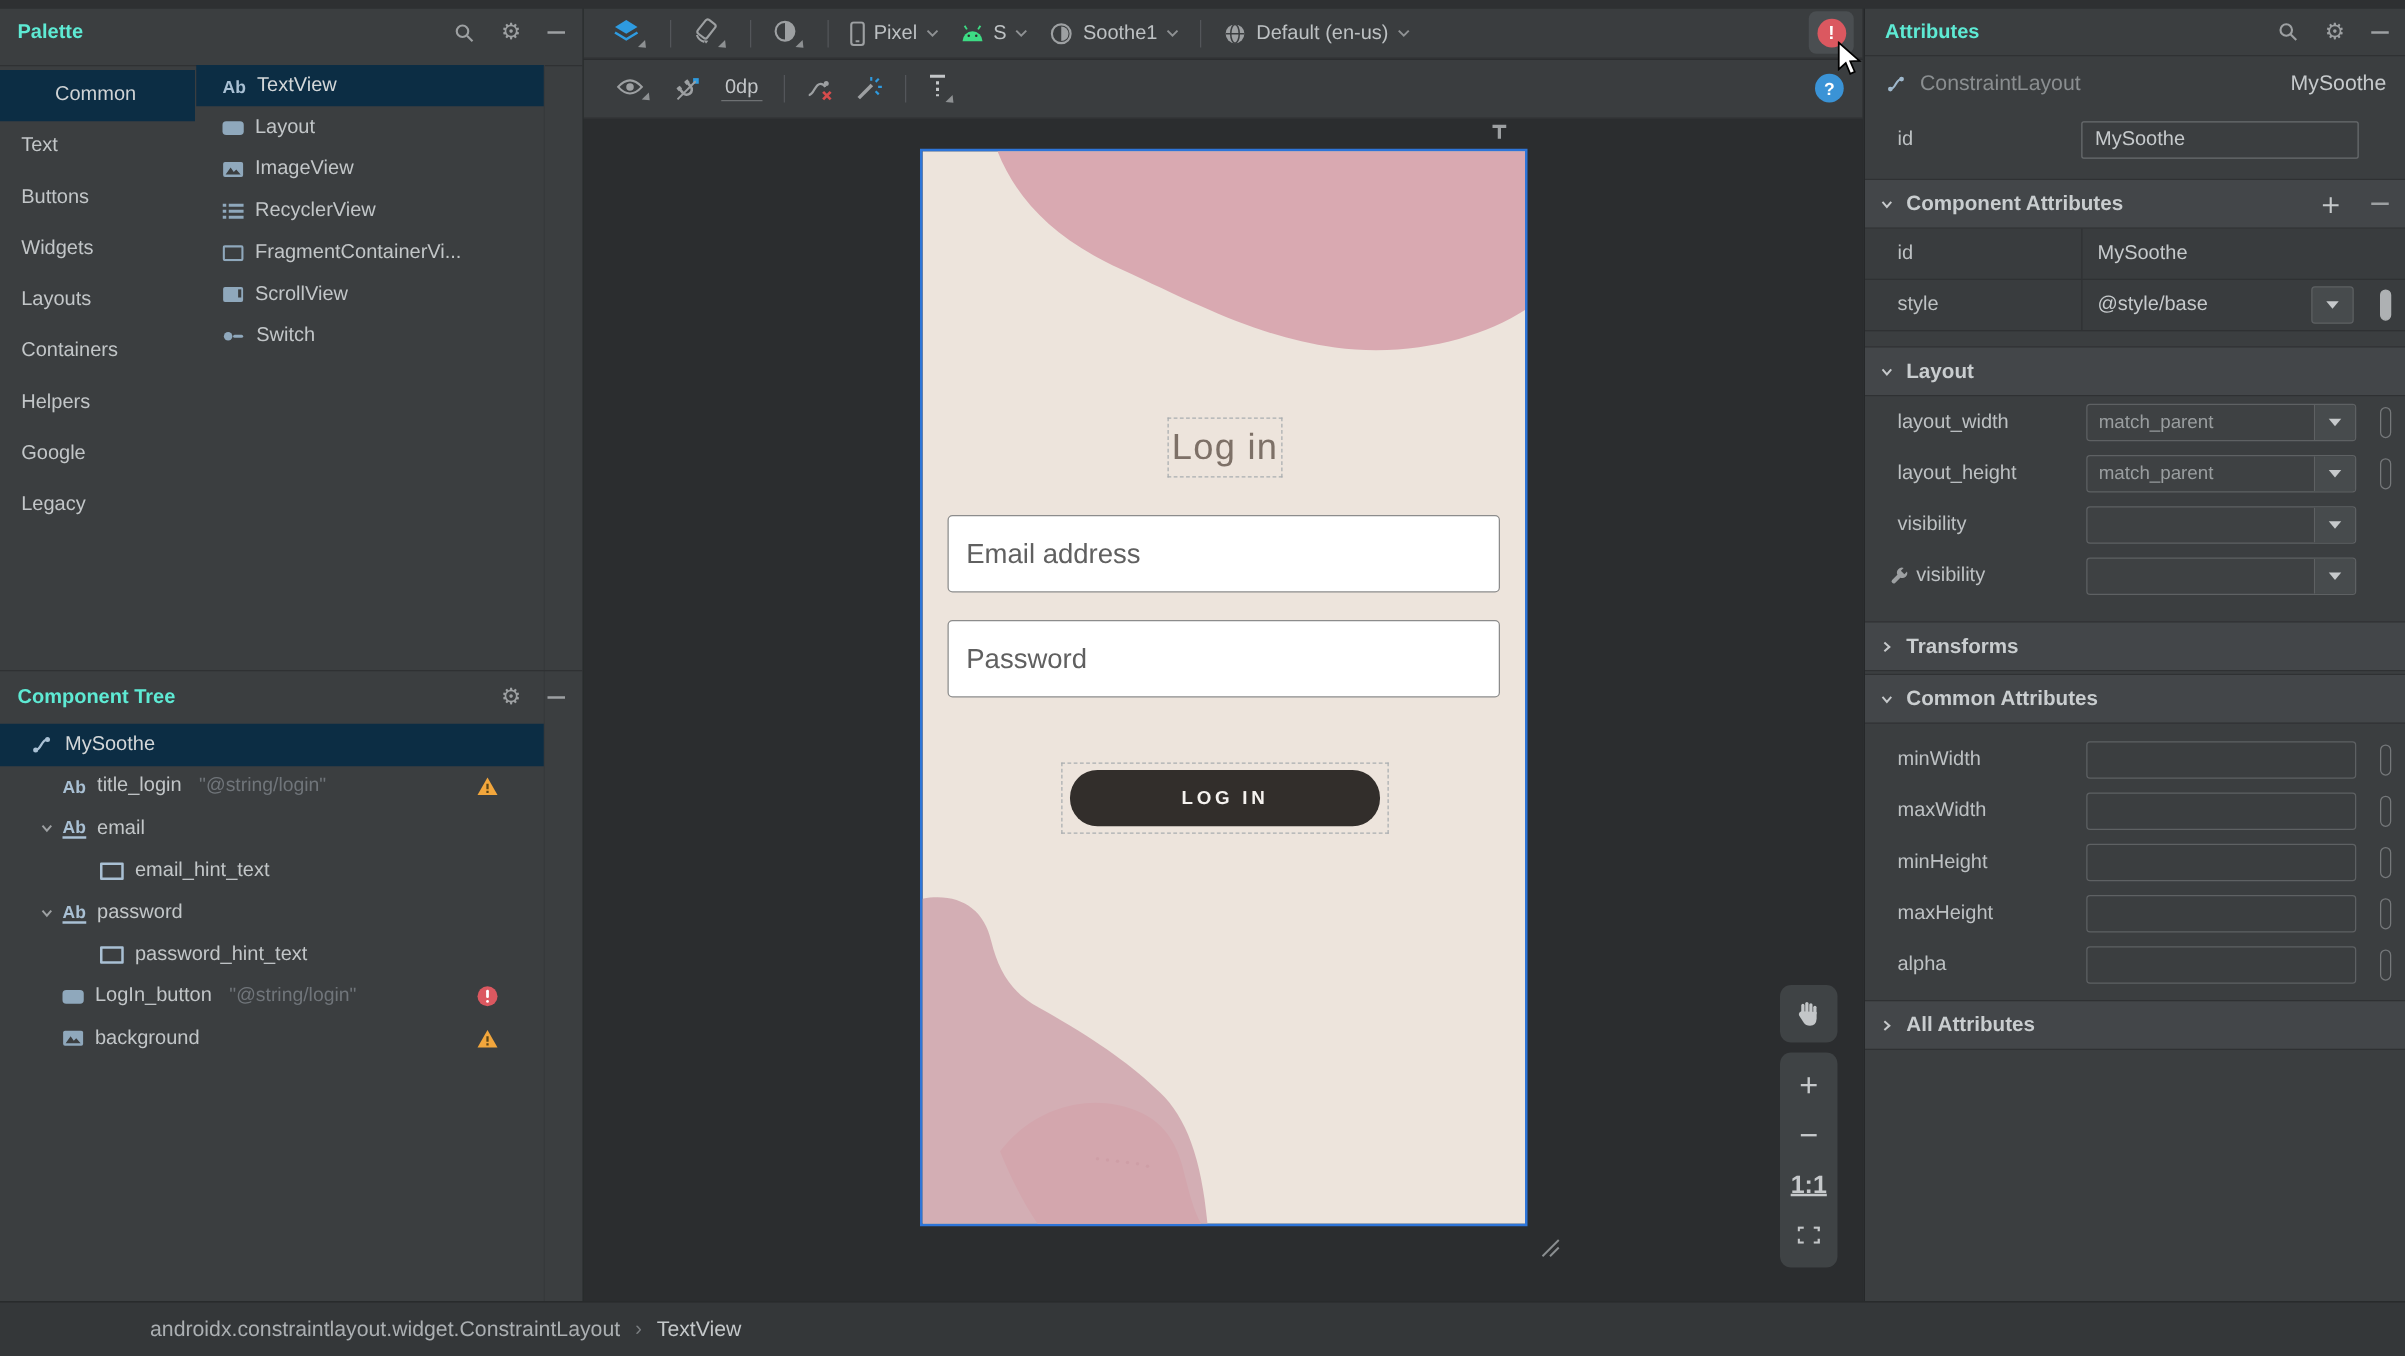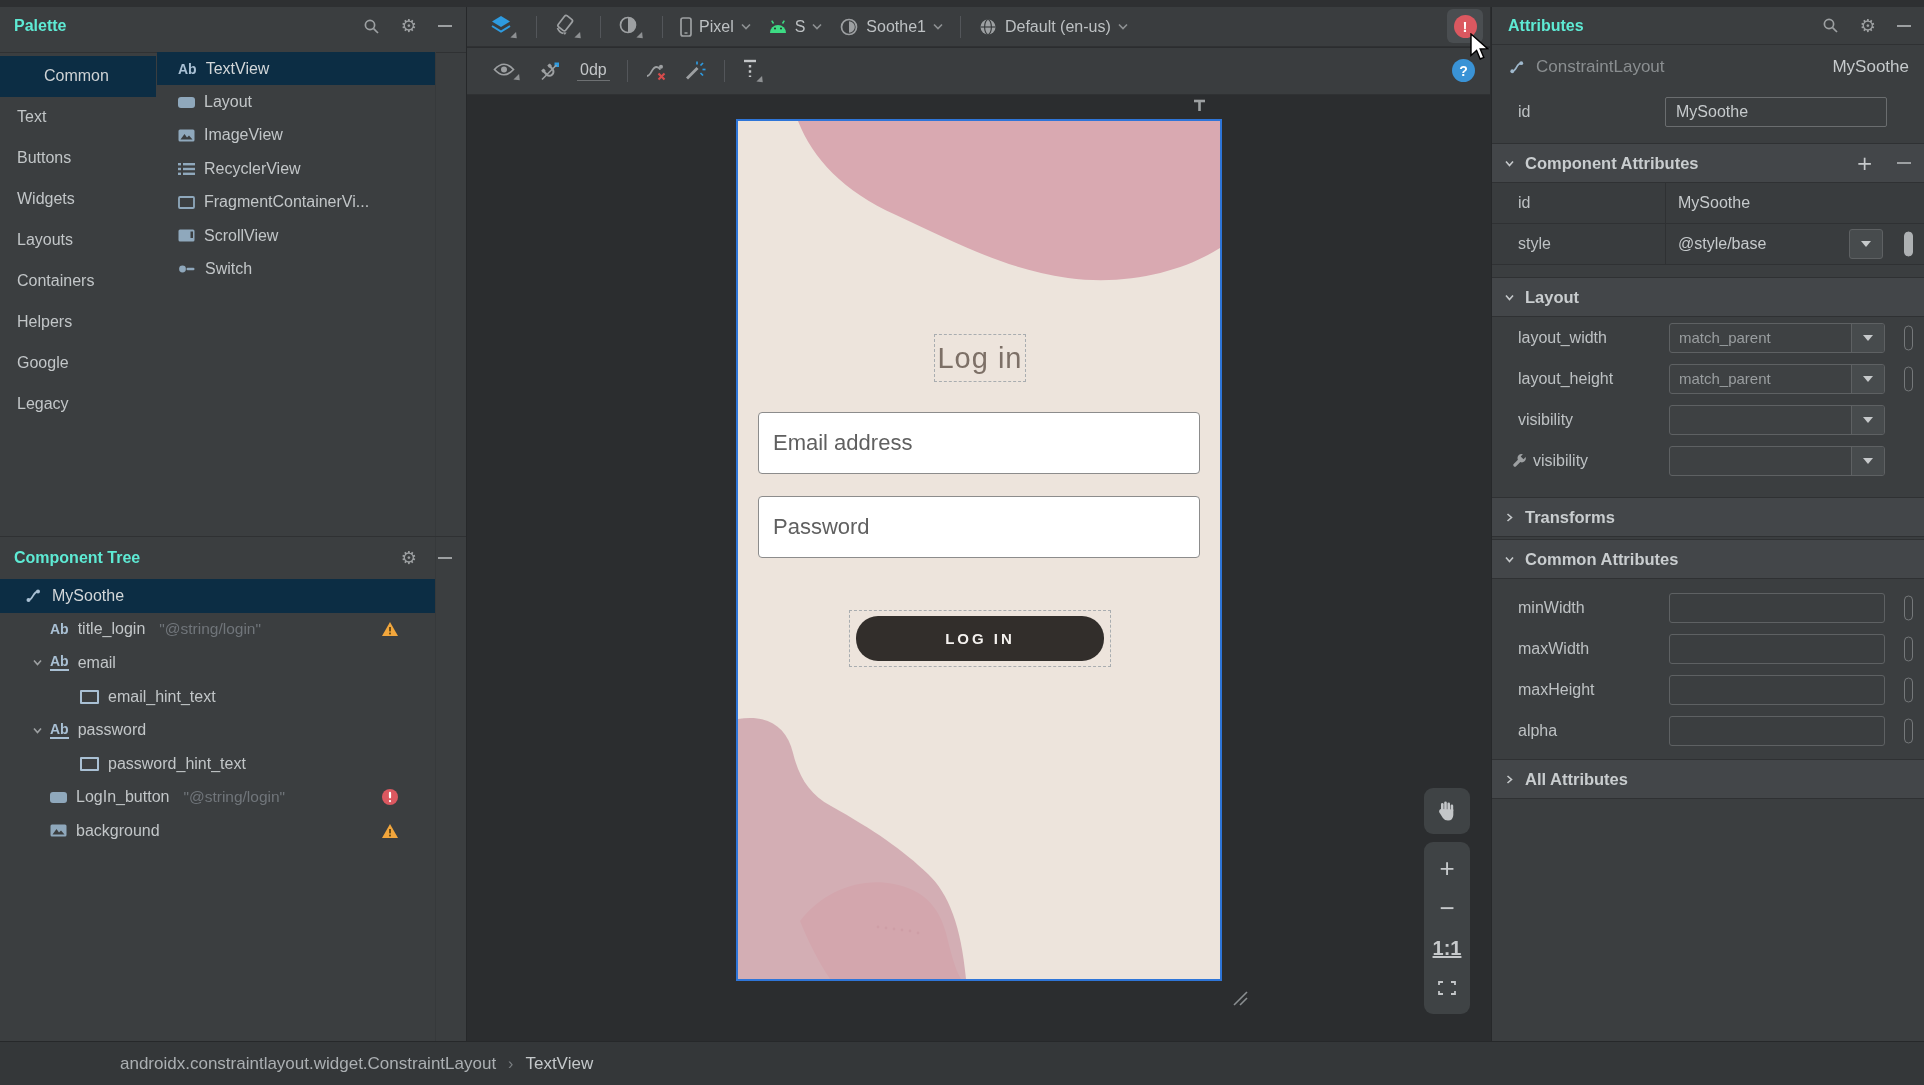--- a/index.html
+++ b/index.html
@@ -728,20 +728,25 @@
     <span class="alabel">minWidth</span>
     <span class="txt-input"></span>
     <span class="pill"></span>
   </div>
   <div class="attr-row">
     <span class="alabel">maxWidth</span>
     <span class="txt-input"></span>
     <span class="pill"></span>
   </div>
   <div class="attr-row">
+    <span class="alabel">minHeight</span>
+    <span class="txt-input"></span>
+    <span class="pill"></span>
+  </div>
+  <div class="attr-row">
     <span class="alabel">maxHeight</span>
     <span class="txt-input"></span>
     <span class="pill"></span>
   </div>
   <div class="attr-row">
     <span class="alabel">alpha</span>
     <span class="txt-input"></span>
     <span class="pill"></span>
   </div>
 

